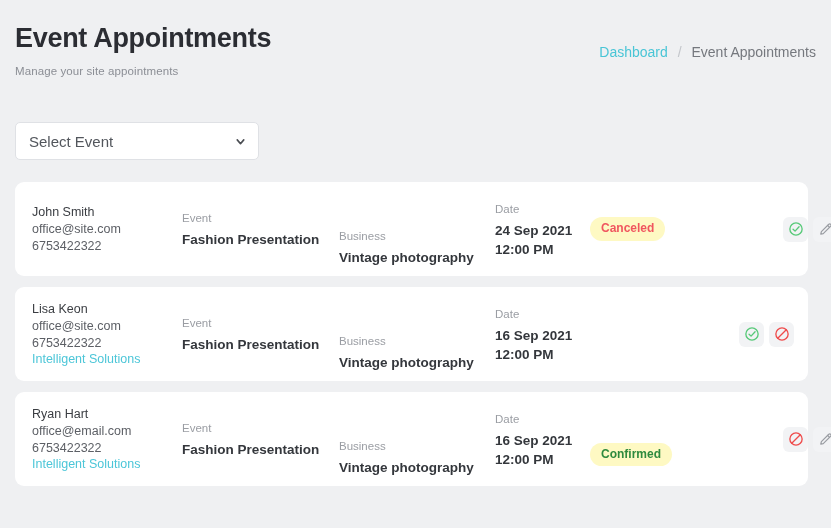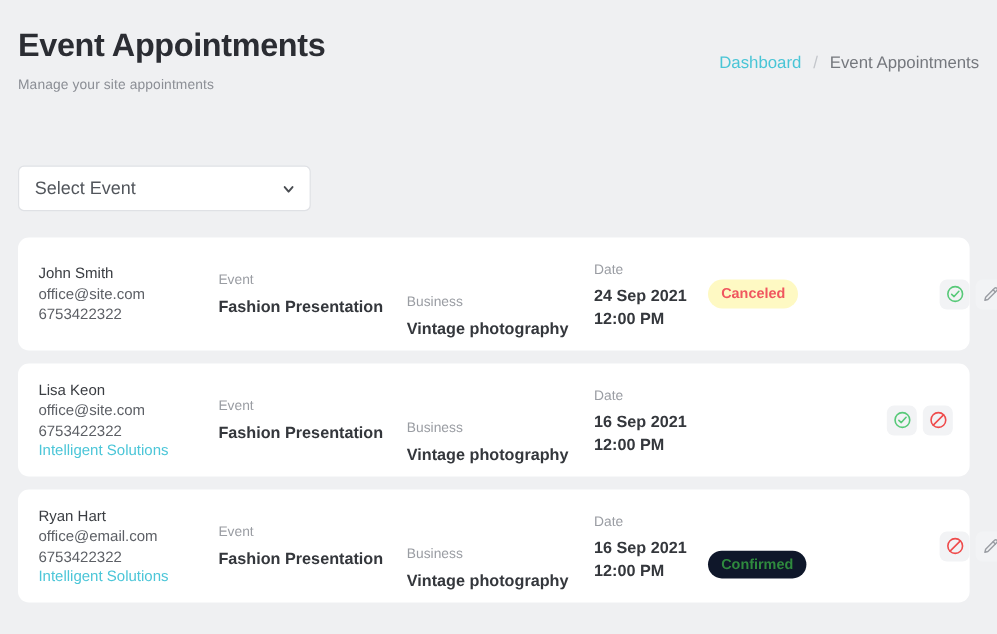--- a/index.html
+++ b/index.html
@@ -64,21 +64,21 @@
     margin: 0 6px;
   }
   .breadcrumb .crumb-current {
     color: #75787e;
   }
 
   
   .select-wrap {
     position: relative;
     width: 244px;
-    margin-top: 28px;
+    margin-top: 12px;
   }
   .event-select {
     width: 244px;
     height: 38px;
     padding: 0 32px 0 13px;
     font-family: "Liberation Sans", sans-serif;
     font-size: 15px;
     color: #52565c;
     background: #ffffff;
     border: 1px solid #dfe1e5;
@@ -182,21 +182,21 @@
   }
   .status-badge.canceled {
     background: #fef9c3;
     color: #f0565f;
   }
   .status-badge.unconfirmed {
     background: #1d3557;
     color: #ffffff;
   }
   .status-badge.confirmed {
-    background: #0f172a;
+    background: #fef9c3;
     color: #2f8a3e;
     margin-top: 31px;
   }
 
   
   .actions-col {
     margin-left: auto;
     display: flex;
     align-items: center;
     gap: 5px;

